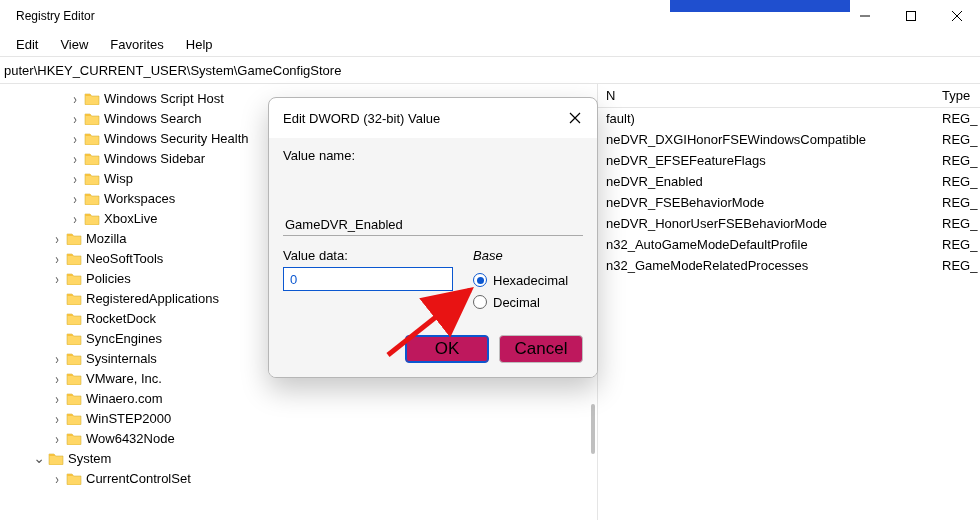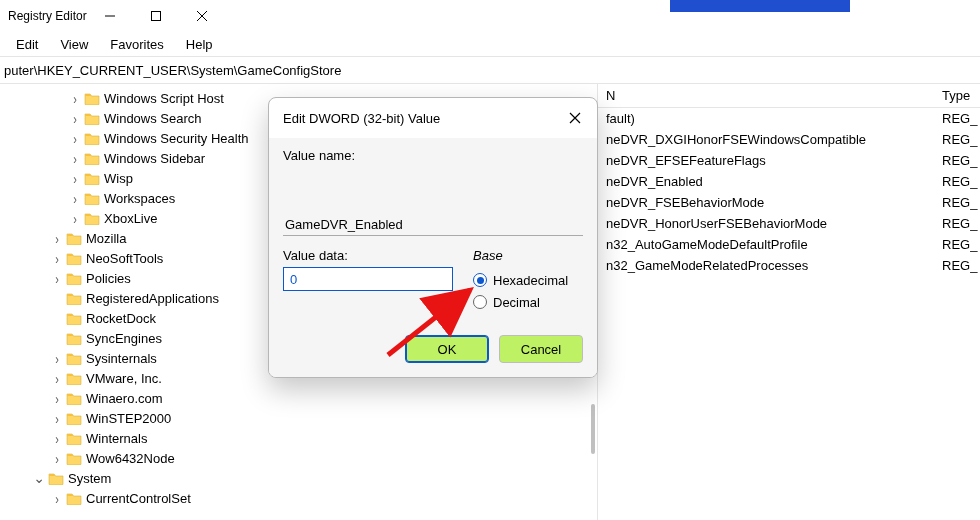--- a/index.html
+++ b/index.html
@@ -1,19 +1,19 @@
 <!DOCTYPE html>
 <html><head>
 <meta charset="utf-8">
 <style>
   * { box-sizing: border-box; margin: 0; padding: 0; font-family: "Segoe UI", sans-serif; }
   body { width: 980px; height: 520px; background: #fff; position: relative; overflow: hidden; font-size: 13px; color: #000; }
 
   
-  .titlebar { height: 32px; display:flex; align-items:center; justify-content:flex-start; padding-left:8px; }
+  .titlebar { height: 32px; display:flex; align-items:center; justify-content:space-between; padding-left:16px; }
   .titlebar .title { font-size:12px; color:#000; }
   .win-controls { display:flex; height:32px; }
   .win-btn { width:46px; height:32px; display:flex; align-items:center; justify-content:center; color:#000; }
   .win-btn svg { width:10px; height:10px; stroke:#000; stroke-width:1; fill:none; }
   
   .blue-slab { position:absolute; top:0; right:130px; width:180px; height:12px; background:#1f4fcf; }
 
   
   .menubar { height:24px; display:flex; align-items:center; gap:2px; padding-left:6px; font-size:13px; }
   .menubar .mi { padding:2px 10px; }
@@ -65,21 +65,21 @@
   .dlg-row2 .right { flex:1; }
   .dlg-input-data { width:100%; height:24px; border:1px solid #0b57d0; background:#fff; color:#0b57d0; font-size:13px; padding:2px 6px; outline:none; }
   .dlg-input-data::selection { background:#cfe1ff; }
   fieldset.base { border:none; }
   fieldset.base legend { font-size:13px; padding:0; margin-bottom:6px;font-style:italic; }
   .radio-row { display:flex; align-items:center; gap:6px; font-size:13px; height:22px; }
   .radio { width:14px; height:14px; border-radius:50%; border:1.5px solid #0b57d0; display:flex; align-items:center; justify-content:center; background:#fff; }
   .radio.checked::after { content:""; width:7px; height:7px; background:#0b57d0; border-radius:50%; }
   .radio.unchecked { border-color:#666; }
   .dlg-buttons { display:flex; justify-content:flex-end; gap:10px; margin-top:22px; }
-  .dlg-btn { width:84px; height:28px; border:1px solid #bdbdbd; border-radius:4px; background:#bef264; font-size:13px; display:flex; align-items:center; justify-content:center; }
+  .dlg-btn { width:84px; height:28px; border:1px solid #bdbdbd; border-radius:4px; background:#be185d; font-size:17px; display:flex; align-items:center; justify-content:center; }
   .dlg-btn.primary { border-color:#0b57d0; box-shadow:0 0 0 1px #0b57d0 inset; color:#000; }
 
   
   .arrow { position:absolute; left:378px; top:280px; width:110px; height:80px; pointer-events:none; }
   .arrow svg { width:110px; height:80px; }
 
 </style>
 </head>
 <body>
 
@@ -300,31 +300,20 @@
       <div class="tree-row">
         <span class="spacer" style="width: 50px;"></span>
         <span class="chev right"></span>
         <span class="folder">
   <svg viewBox="0 0 16 14">
             <path d="M1 3 h5 l1.5 2 H15 v8 a1 1 0 0 1 -1 1 H2 a1 1 0 0 1 -1 -1 z" fill="#ffd766" stroke="#caa52a" stroke-width="0.5"></path>
             <path d="M1 3 h5 l1.5 2 H1 z" fill="#f6c23e"></path>
           </svg>
 </span>
         <span class="label">WinSTEP2000</span>
-      </div>
-      <div class="tree-row">
-        <span class="spacer" style="width: 50px;"></span>
-        <span class="chev right"></span>
-        <span class="folder">
-  <svg viewBox="0 0 16 14">
-            <path d="M1 3 h5 l1.5 2 H15 v8 a1 1 0 0 1 -1 1 H2 a1 1 0 0 1 -1 -1 z" fill="#ffd766" stroke="#caa52a" stroke-width="0.5"></path>
-            <path d="M1 3 h5 l1.5 2 H1 z" fill="#f6c23e"></path>
-          </svg>
-</span>
-        <span class="label">Winternals</span>
       </div>
       <div class="tree-row">
         <span class="spacer" style="width: 50px;"></span>
         <span class="chev right"></span>
         <span class="folder">
   <svg viewBox="0 0 16 14">
             <path d="M1 3 h5 l1.5 2 H15 v8 a1 1 0 0 1 -1 1 H2 a1 1 0 0 1 -1 -1 z" fill="#ffd766" stroke="#caa52a" stroke-width="0.5"></path>
             <path d="M1 3 h5 l1.5 2 H1 z" fill="#f6c23e"></path>
           </svg>
 </span>

